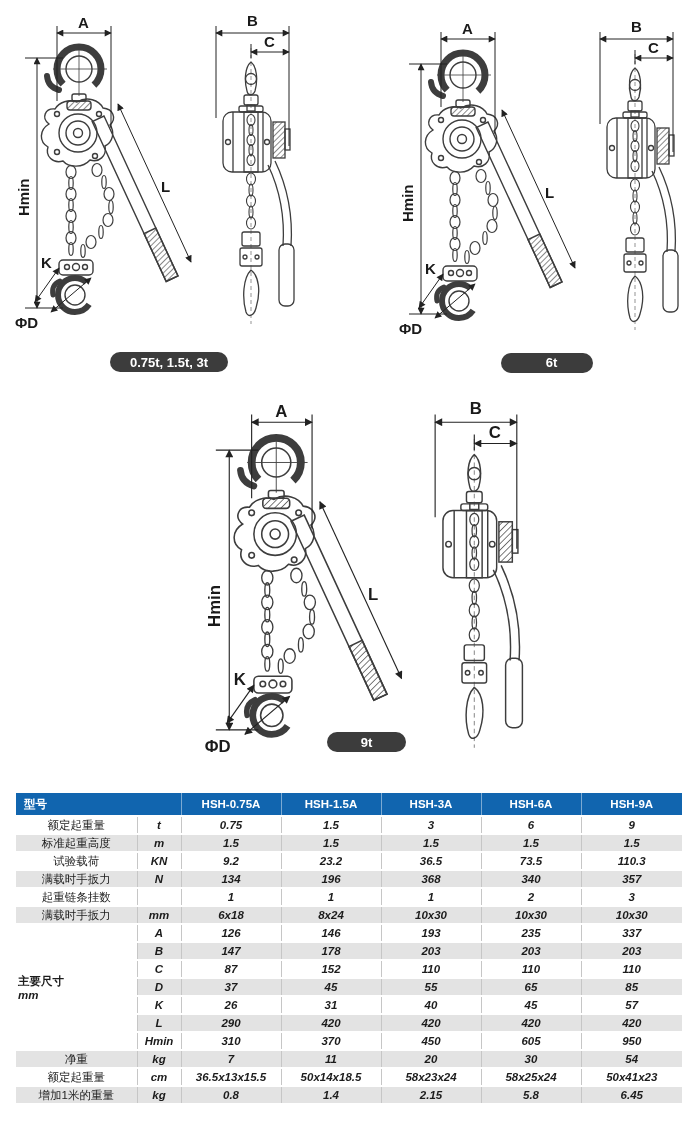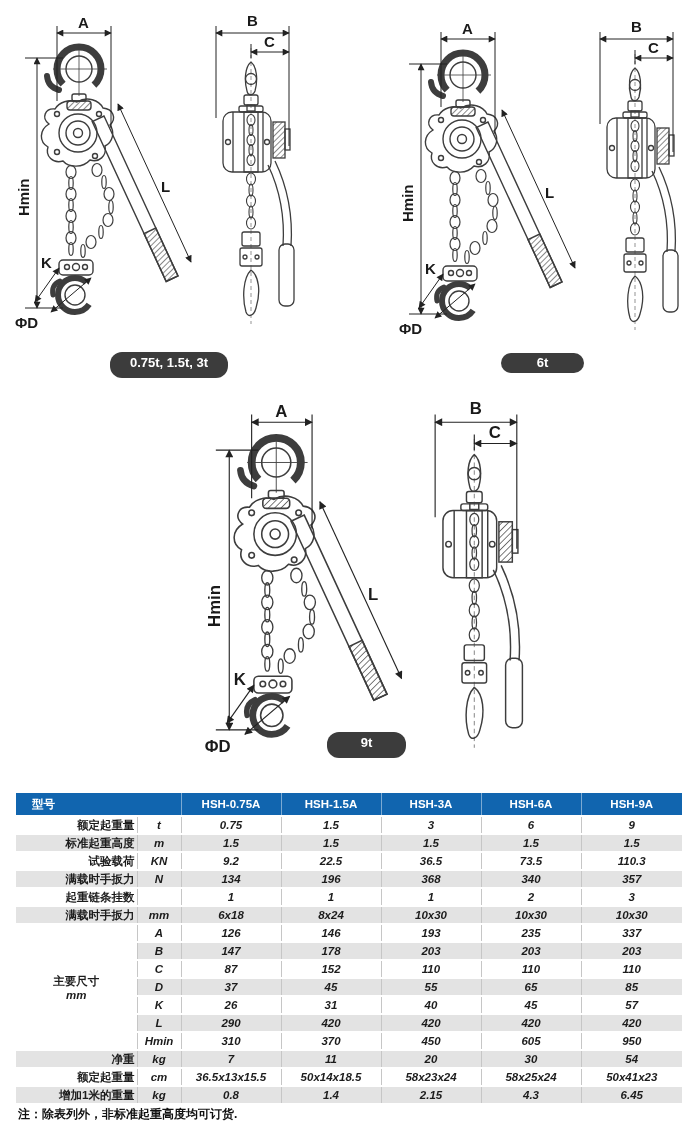--- a/index.html
+++ b/index.html
@@ -5,35 +5,35 @@
   html,body{margin:0;padding:0;background:#fff;}
   #page{position:relative;width:700px;height:1137px;background:#ffffff;overflow:hidden;
         font-family:"Liberation Sans",sans-serif;color:#1c1c1c;}
   svg text{font-family:"Liberation Sans",sans-serif;}
 
   
   .fig{position:absolute;}
 
   
   .pill{position:absolute;background:#3c3c3c;color:#fff;font-weight:bold;
-        border-radius:12px;text-align:center;font-size:13px;line-height:22px;height:26px;}
+        border-radius:12px;text-align:center;font-size:13px;line-height:22px;height:20px;}
 
   
   #spec-wrap{position:absolute;left:16px;top:793px;width:666px;}
   table.spec{border-collapse:collapse;table-layout:fixed;width:666px;font-size:11.5px;}
   table.spec th,table.spec td{padding:0 2px;border-bottom:2px solid #fff;vertical-align:middle;}
   table.spec thead th{background:#1165af;color:#fff;height:22px;font-weight:bold;}
-  table.spec thead th.model-h{text-align:left;padding-left:16px;font-style:normal;margin-top:44px;}
+  table.spec thead th.model-h{text-align:left;padding-left:8px;font-style:normal;margin-top:44px;}
   table.spec thead th.model{border-left:1px solid rgba(255,255,255,.45);}
   table.spec tbody tr{height:18px;}
   table.spec tbody tr:nth-child(even) td{background:#e3e3e3;}
-  td.lbl{text-align:right;padding-left:8px;font-weight:bold;}
+  td.lbl{text-align:center;padding-left:8px;font-weight:normal;}
   td.unit,td.val{text-align:center;font-weight:bold;font-style:italic;
                  border-left:1px solid #c6c6c6;}
-  td.dims{background:#fff !important;text-align:center;font-weight:bold;}
+  td.dims{background:#fff !important;font-weight:bold;}
   td.dims .u{font-style:italic;font-weight:bold;}
   #note{position:absolute;left:18px;top:1106px;font-size:12px;font-weight:bold;color:#111;}
 </style>
 </head>
 <body>
 
 <div id="page">
 
   <svg width="0" height="0" style="position:absolute" aria-hidden="true">
     <defs>
@@ -183,21 +183,21 @@
   <svg class="fig" style="left:11px;top:6px" width="300" height="345" viewBox="0 0 300 345">
     <use href="#fig-front" x="0" y="0"></use>
     <use href="#fig-side" x="200" y="0"></use>
   </svg>
   <div class="pill" style="left:110px;top:352px;width:118px;">0.75t, 1.5t, 3t</div>
 
   <svg class="fig" style="left:395px;top:12px" width="300" height="345" viewBox="0 0 300 345">
     <use href="#fig-front" x="0" y="0"></use>
     <use href="#fig-side" x="200" y="0"></use>
   </svg>
-  <div class="pill" style="left:501px;top:353px;width:83px;height:20px;line-height:20px;">6t</div>
+  <div class="pill" style="left:501px;top:353px;width:83px;height:20px;line-height:20px;padding-left:9px;">6t</div>
 
   <svg class="fig" style="left:200px;top:392px" width="336" height="386" viewBox="0 0 300 345">
     <use href="#fig-front" x="0" y="0"></use>
     <use href="#fig-side" x="205" y="0"></use>
   </svg>
   <div class="pill" style="left:327px;top:732px;width:79px;">9t</div>
 
   <div id="spec-wrap">
     <table class="spec">
       <colgroup>
@@ -235,21 +235,21 @@
           <td class="val">1.5</td>
           <td class="val">1.5</td>
           <td class="val">1.5</td>
           <td class="val">1.5</td>
           <td class="val">1.5</td>
         </tr>
         <tr>
           <td class="lbl">试验载荷</td>
           <td class="unit">KN</td>
           <td class="val">9.2</td>
-          <td class="val">22.5</td>
+          <td class="val">23.2</td>
           <td class="val">36.5</td>
           <td class="val">73.5</td>
           <td class="val">110.3</td>
         </tr>
         <tr>
           <td class="lbl">满载时手扳力</td>
           <td class="unit">N</td>
           <td class="val">134</td>
           <td class="val">196</td>
           <td class="val">368</td>
@@ -351,22 +351,21 @@
           <td class="val">58x23x24</td>
           <td class="val">58x25x24</td>
           <td class="val">50x41x23</td>
         </tr>
         <tr>
           <td class="lbl">增加1米的重量</td>
           <td class="unit">kg</td>
           <td class="val">0.8</td>
           <td class="val">1.4</td>
           <td class="val">2.15</td>
-          <td class="val">4.3</td>
+          <td class="val">5.8</td>
           <td class="val">6.45</td>
         </tr>
       </tbody>
     </table>
   </div>
 
-  <div id="note">注：除表列外，非标准起重高度均可订货.</div>
 
 </div>
 
 </body></html>

